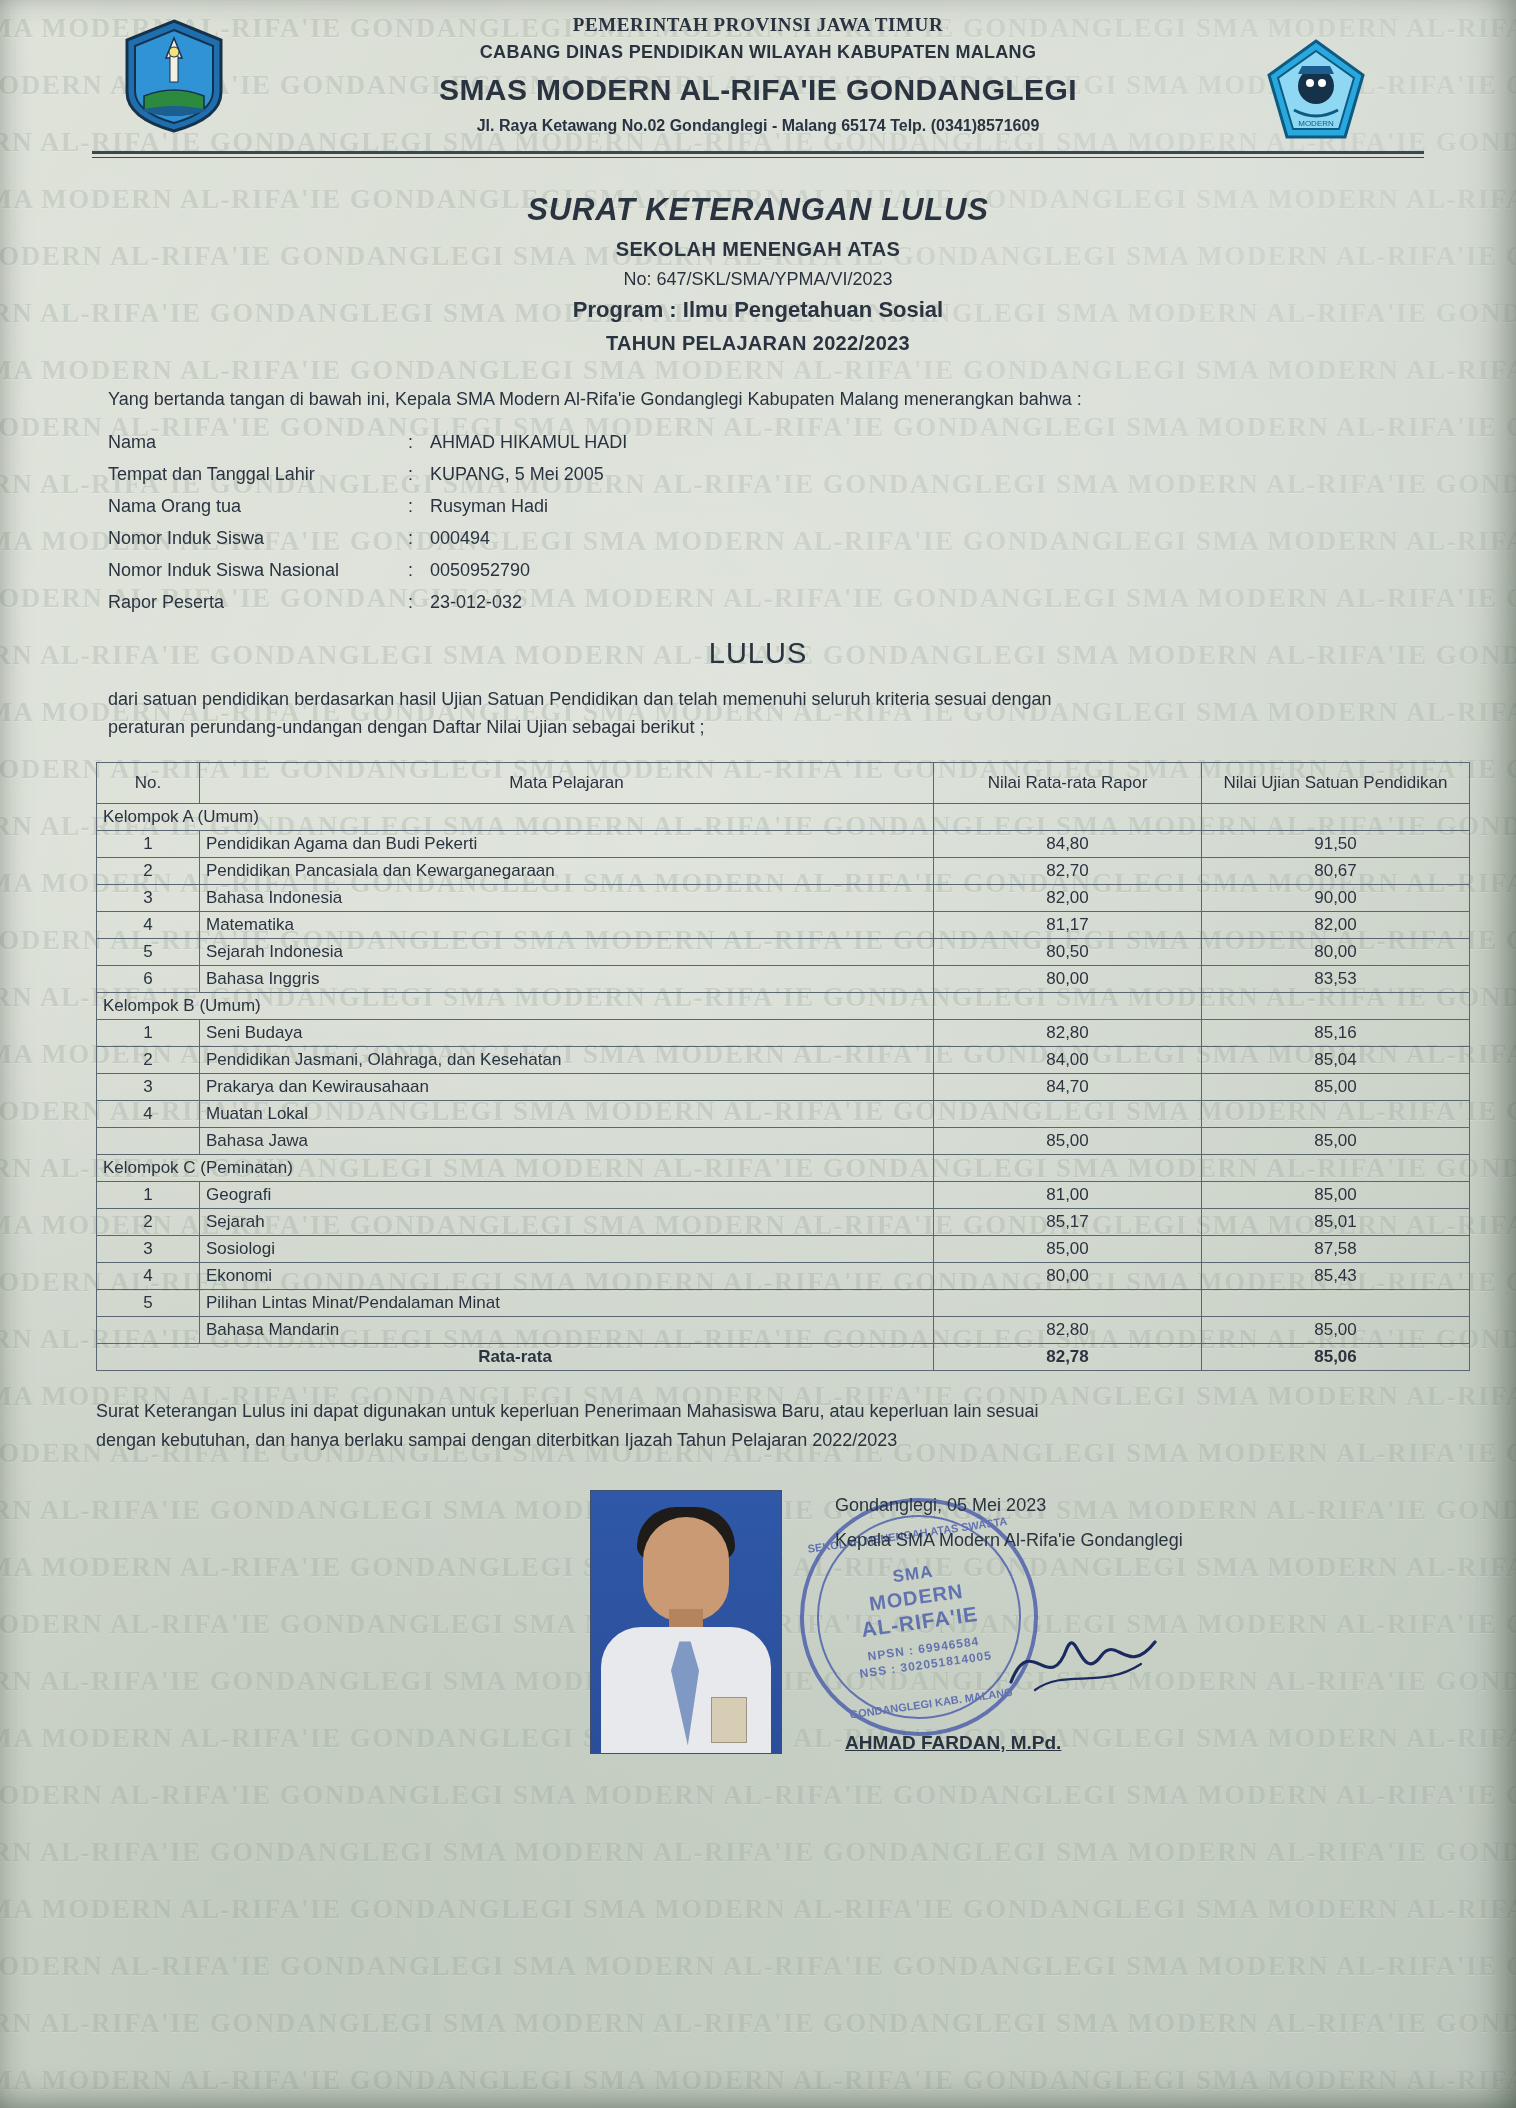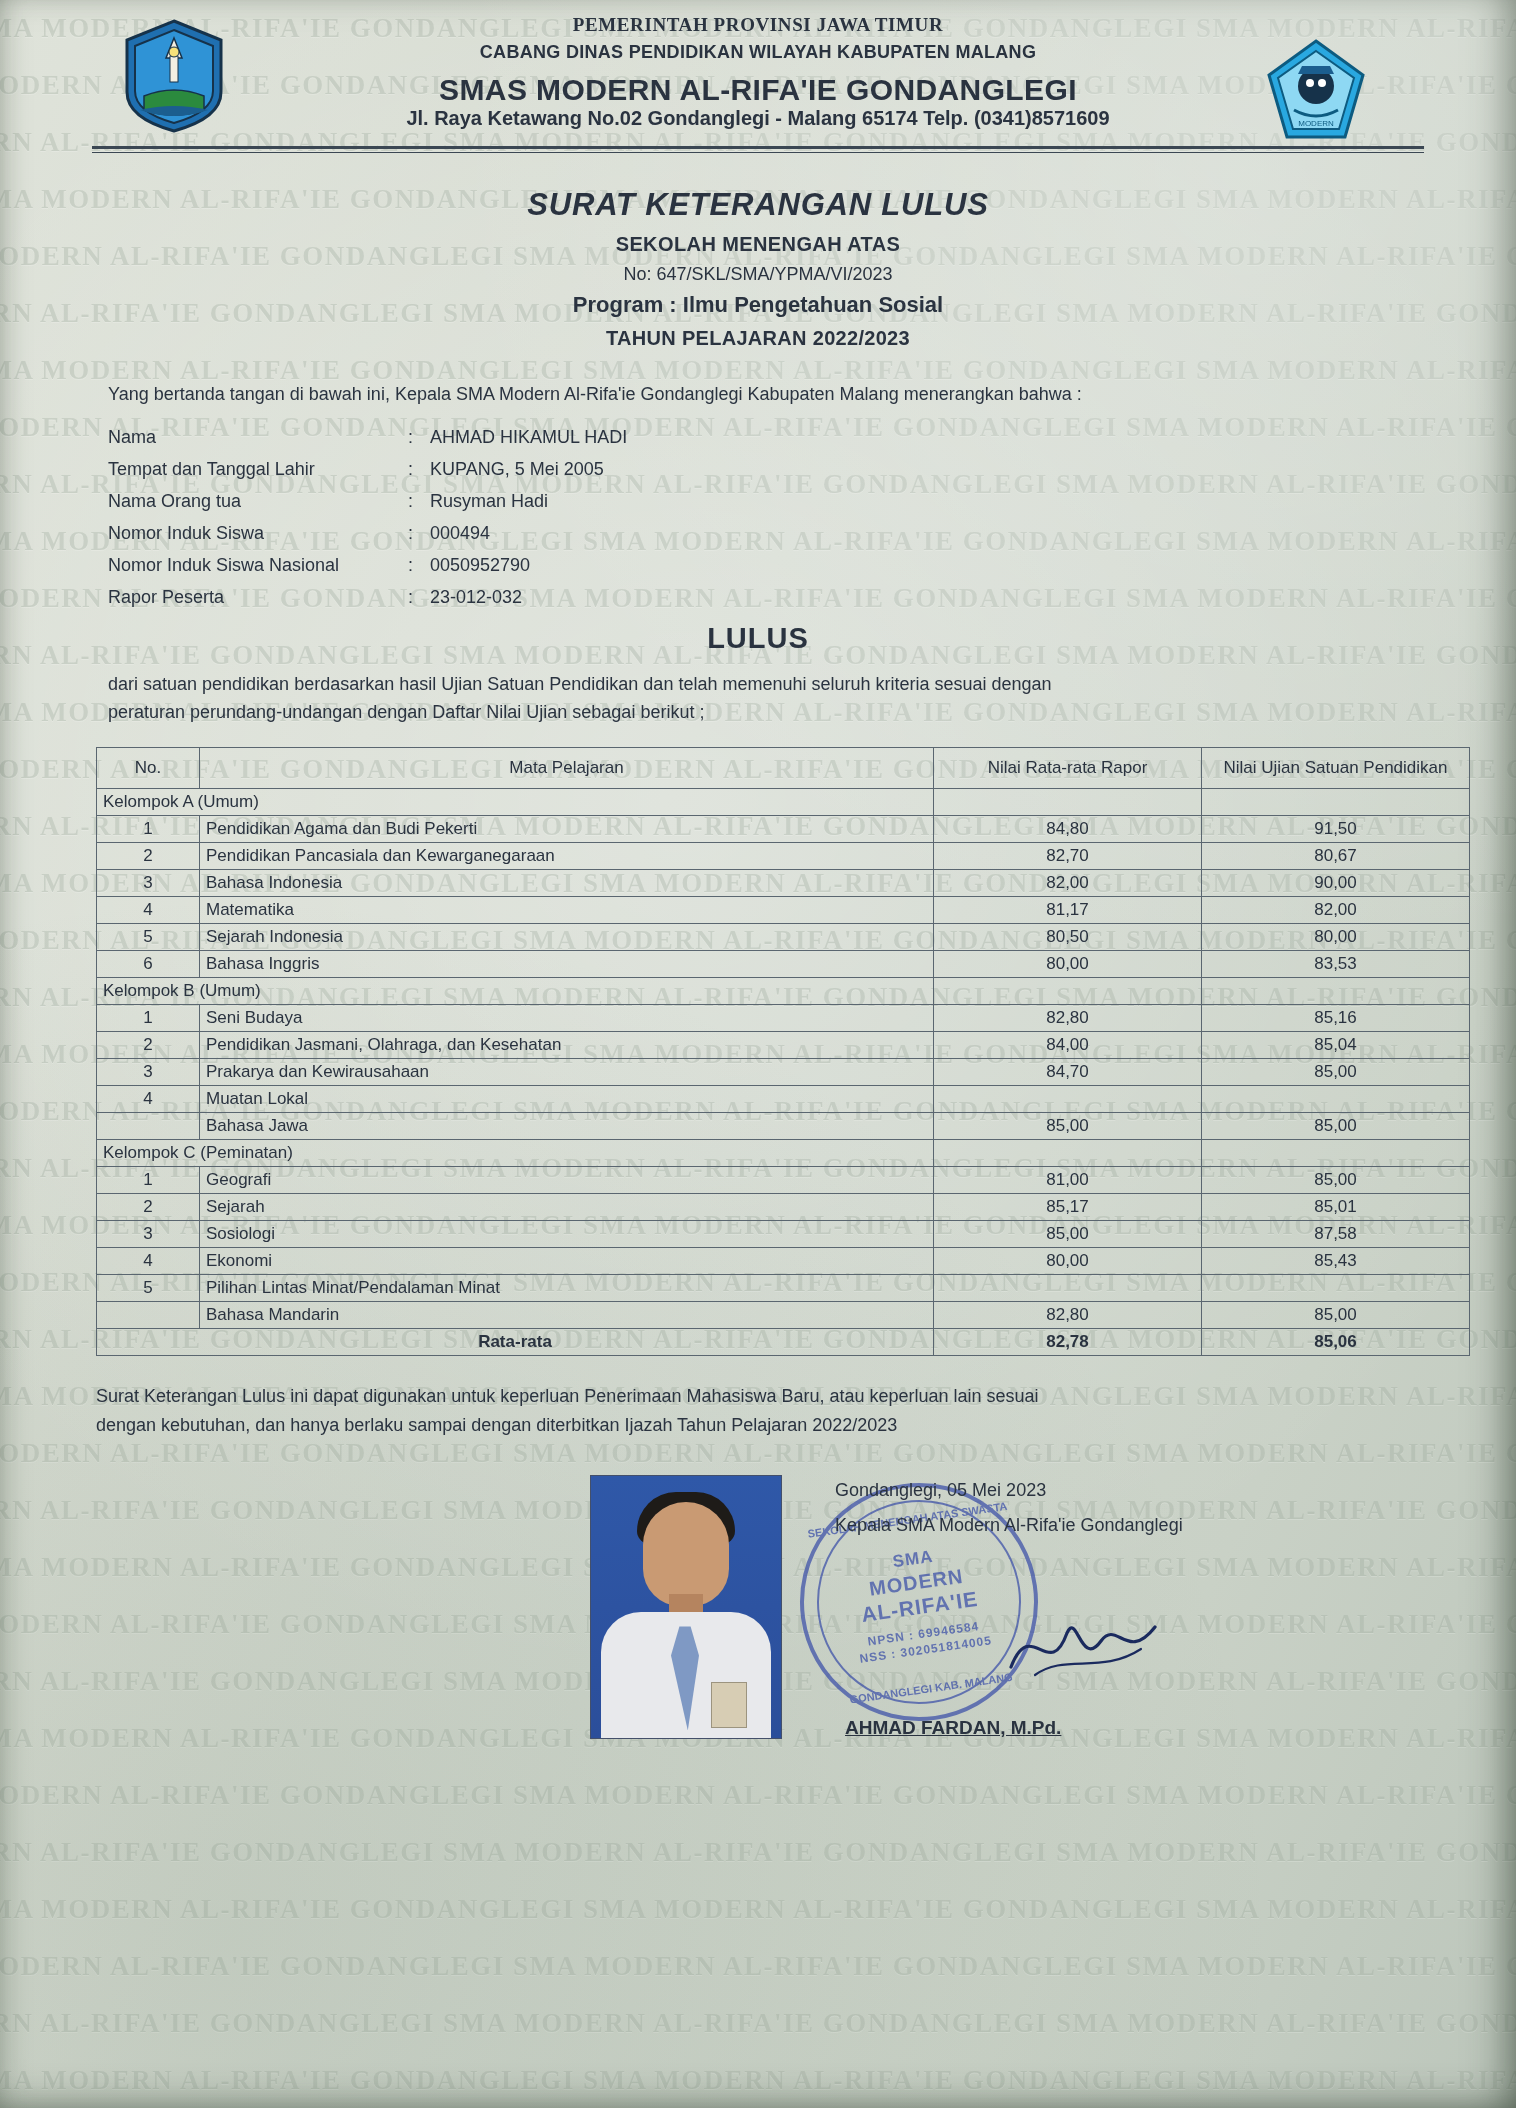--- a/index.html
+++ b/index.html
@@ -64,21 +64,21 @@
   .header .line1 {
     font-size: 19px; font-weight: bold; letter-spacing: 0.6px; font-family: Liberation Serif, serif;
   }
   .header .line2 {
     font-size: 18px; font-weight: bold; letter-spacing: 0.3px; margin-top: 6px;
   }
   .header .line3 {
     font-size: 30px; font-weight: bold; letter-spacing: 0.4px; margin-top: 10px;
   }
   .header .line4 {
-    font-size: 20px; font-weight: bold; 
+    font-size: 16px; font-weight: bold; margin-top: 10px;
   }
   .logo-left {
     position: absolute; left: 120px; top: 18px;
     width: 108px; height: 116px;
   }
   .logo-right {
     position: absolute; right: 148px; top: 38px;
     width: 104px; height: 104px;
   }
   .rule {
@@ -110,23 +110,23 @@
     font-size: 18px;
   }
   .id-row { display: flex; align-items: baseline; margin-bottom: 11px; }
   .id-label { width: 300px; }
   .id-colon { width: 22px; }
   .id-value { }
 
   .lulus {
     text-align: center;
     font-size: 29px;
-    font-weight: bold;
+    font-weight: normal;
     letter-spacing: 1px;
-    margin-top: 14px;
+    margin-top: 24px;
   }
   .after-lulus {
     margin: 16px 96px 0 108px;
     font-size: 18px;
     line-height: 1.55;
   }
 
   
   .table-wrap { margin: 20px 62px 0 96px; }
   table.grades {

